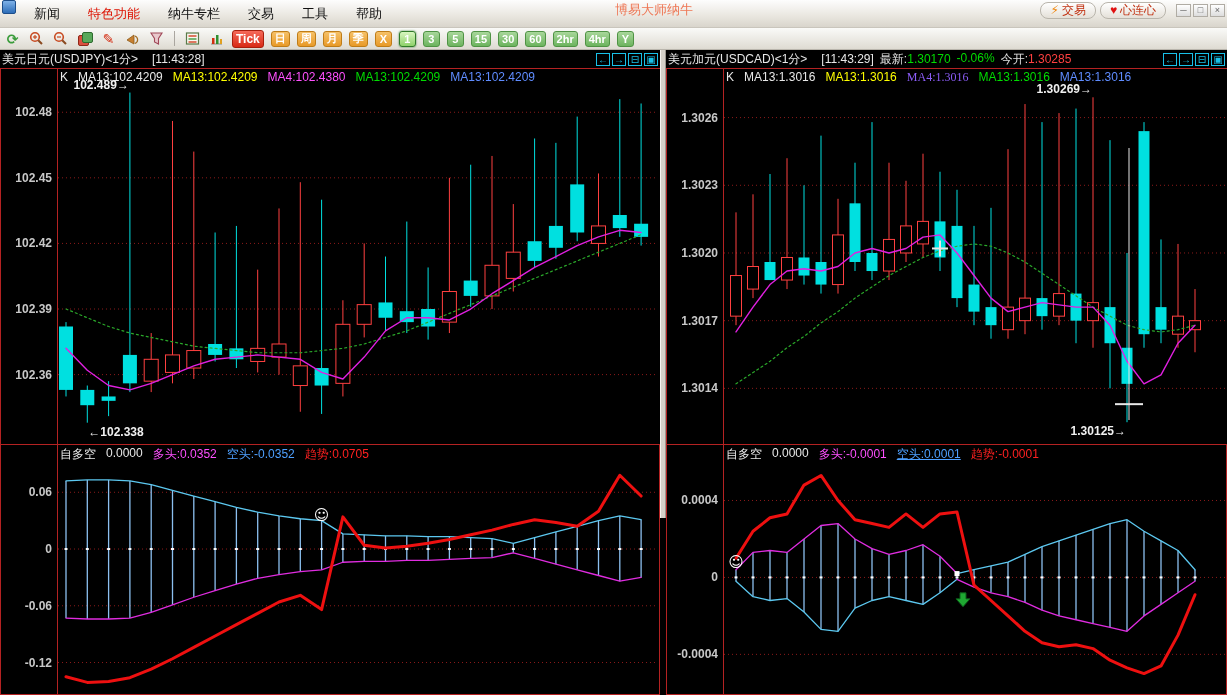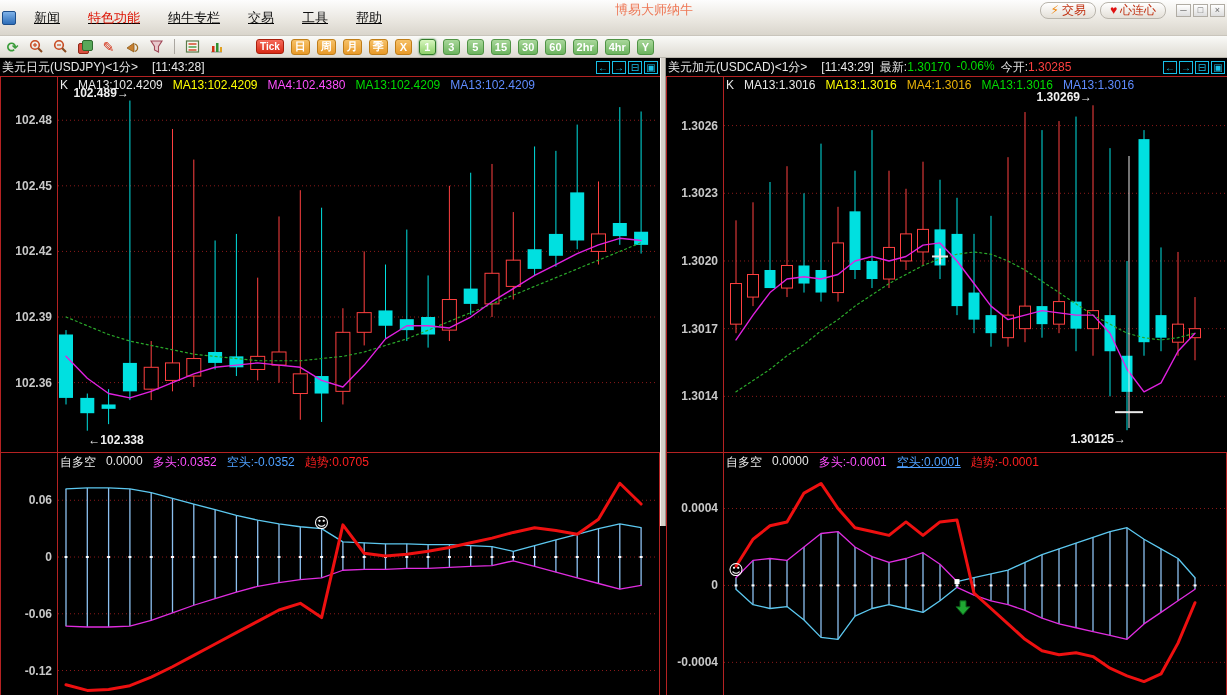--- a/index.html
+++ b/index.html
@@ -1,22 +1,22 @@
 <!DOCTYPE html>
 <html><head>
 <meta charset="utf-8">
 <style>
   * { margin:0; padding:0; box-sizing:border-box; }
   html,body { width:1227px; height:695px; overflow:hidden; background:#000;
     font-family:"Liberation Sans","DejaVu Sans",sans-serif; }
   .window { width:1227px; height:695px; position:relative; }
 
   
-  .titlebar { height:36px; background:linear-gradient(#fdfdfd,#e9e6df 60%,#d9d5cc);
-    display:flex; align-items:center; position:relative; border-bottom:1px solid #c9c5bc;text-decoration:underline; }
+  .titlebar { height:28px; background:linear-gradient(#fdfdfd,#e9e6df 60%,#d9d5cc);
+    display:flex; position:relative; border-bottom:1px solid #c9c5bc; }
   .appicon { width:14px; height:14px; margin:0 4px 0 2px; background:linear-gradient(#7fb2e8,#2d6db8);
     border:1px solid #1d4e8a; border-radius:2px; }
   .menu { display:flex; height:100%; align-items:center; }
   .mi { padding:0 14px; font-size:13px; color:#111; cursor:default; line-height:20px; }
   .mi.active { color:#dd1100; }
   .apptitle { position:absolute; left:615px; top:1px; font-size:13px; color:#ee7755; }
   .tb-right { position:absolute; right:2px; top:0; height:20px; display:flex; align-items:center; gap:4px; }
   .tbtn { display:flex; align-items:center; gap:3px; border:1px solid #b9b5ac; border-radius:8px;
     background:linear-gradient(#ffffff,#e4e0d8); padding:0 9px; height:17px; font-size:12px; color:#c03010; }
   .tbtn .bolt { color:#f08000; font-size:12px; }
@@ -26,22 +26,22 @@
     font-size:9px; line-height:11px; text-align:center; color:#666; }
 
   
   .toolbar { height:22px; background:linear-gradient(#fafaf8,#dedbd2); border-bottom:1px solid #b9b5ac;
     display:flex; align-items:center; padding-left:4px; gap:7px; }
   .ticon { width:17px; height:17px; display:flex; align-items:center; justify-content:center; font-size:14px; }
   .sep { width:1px; height:15px; background:#aaa6a0; margin:0 2px; }
   .sq2 { position:relative; width:14px; height:14px; }
   .sq2::before { content:""; position:absolute; left:0; top:3px; width:9px; height:9px; background:#d94f3f; border:1px solid #902818; border-radius:2px; }
   .sq2::after  { content:""; position:absolute; left:4px; top:0; width:9px; height:9px; background:#59a85a; border:1px solid #2d6a2e; border-radius:2px; }
-  .tickbtn { background:linear-gradient(#f56a5a,#d82a15); color:#fff; font-size:10px; border:1px solid #a81e0c;
-    border-radius:3px; padding:1px 3px; font-weight:bold;margin-left:24px; }
+  .tickbtn { background:linear-gradient(#f56a5a,#d82a15); color:#fff; font-size:12px; border:1px solid #a81e0c;
+    border-radius:3px; padding:1px 3px; font-weight:bold; }
   .pbtn { min-width:17px; height:16px; padding:0 3px; border-radius:3px; color:#fff; font-size:11px;
     display:flex; align-items:center; justify-content:center; font-weight:bold; }
   .pbtn.orange { background:linear-gradient(#f6c168,#e89a28); border:1px solid #bf7d18; }
   .pbtn.green  { background:linear-gradient(#a8d79a,#6cb45e); border:1px solid #4f9344; }
   .pbtn.green.sel { background:linear-gradient(#d8f6bf,#8ed16a); border:1px solid #2f7a28; box-shadow:0 0 2px #2f7a28; }
 
   
   .charts { display:flex; height:468px; background:#000; }
   .panel { background:#000; position:relative; }
   .panel.p0 { width:660px; }
@@ -377,21 +377,21 @@
             <span class="nico">→</span>
             <span class="nico">⊟</span>
             <span class="nico">▣</span>
           </span>
       </div>
       <div class="chartbox">
         <div class="ovl" id="ma-1">
             <span style="color: rgb(232, 232, 232);">K</span>
             <span style="color: rgb(232, 232, 232);">MA13:1.3016</span>
             <span style="color: rgb(255, 255, 0);">MA13:1.3016</span>
-            <span style="color: #eab308;">MA4:1.3016</span>
+            <span style="color: #8b5cf6; font-family: Liberation Serif, serif;">MA4:1.3016</span>
             <span style="color: rgb(0, 220, 0);">MA13:1.3016</span>
             <span style="color: rgb(95, 140, 255);">MA13:1.3016</span>
           </div>
         <svg id="svg-main-1" width="561" height="376">
             <line x1="58" y1="49.589743589750015" x2="559" y2="49.589743589750015" stroke="#8b1a1a" stroke-width="1" stroke-dasharray="1 3"></line>
             <text x="52" y="53.589743589750015" fill="#c8c8c8" text-anchor="end" font-size="12" font-family="&quot;Liberation Sans&quot;,&quot;DejaVu Sans&quot;,sans-serif" font-weight="bold">1.3026</text>
             <line x1="58" y1="117.28205128205" x2="559" y2="117.28205128205" stroke="#8b1a1a" stroke-width="1" stroke-dasharray="1 3"></line>
             <text x="52" y="121.28205128205" fill="#c8c8c8" text-anchor="end" font-size="12" font-family="&quot;Liberation Sans&quot;,&quot;DejaVu Sans&quot;,sans-serif" font-weight="bold">1.3023</text>
             <line x1="58" y1="184.97435897435" x2="559" y2="184.97435897435" stroke="#8b1a1a" stroke-width="1" stroke-dasharray="1 3"></line>
             <text x="52" y="188.97435897435" fill="#c8c8c8" text-anchor="end" font-size="12" font-family="&quot;Liberation Sans&quot;,&quot;DejaVu Sans&quot;,sans-serif" font-weight="bold">1.3020</text>

